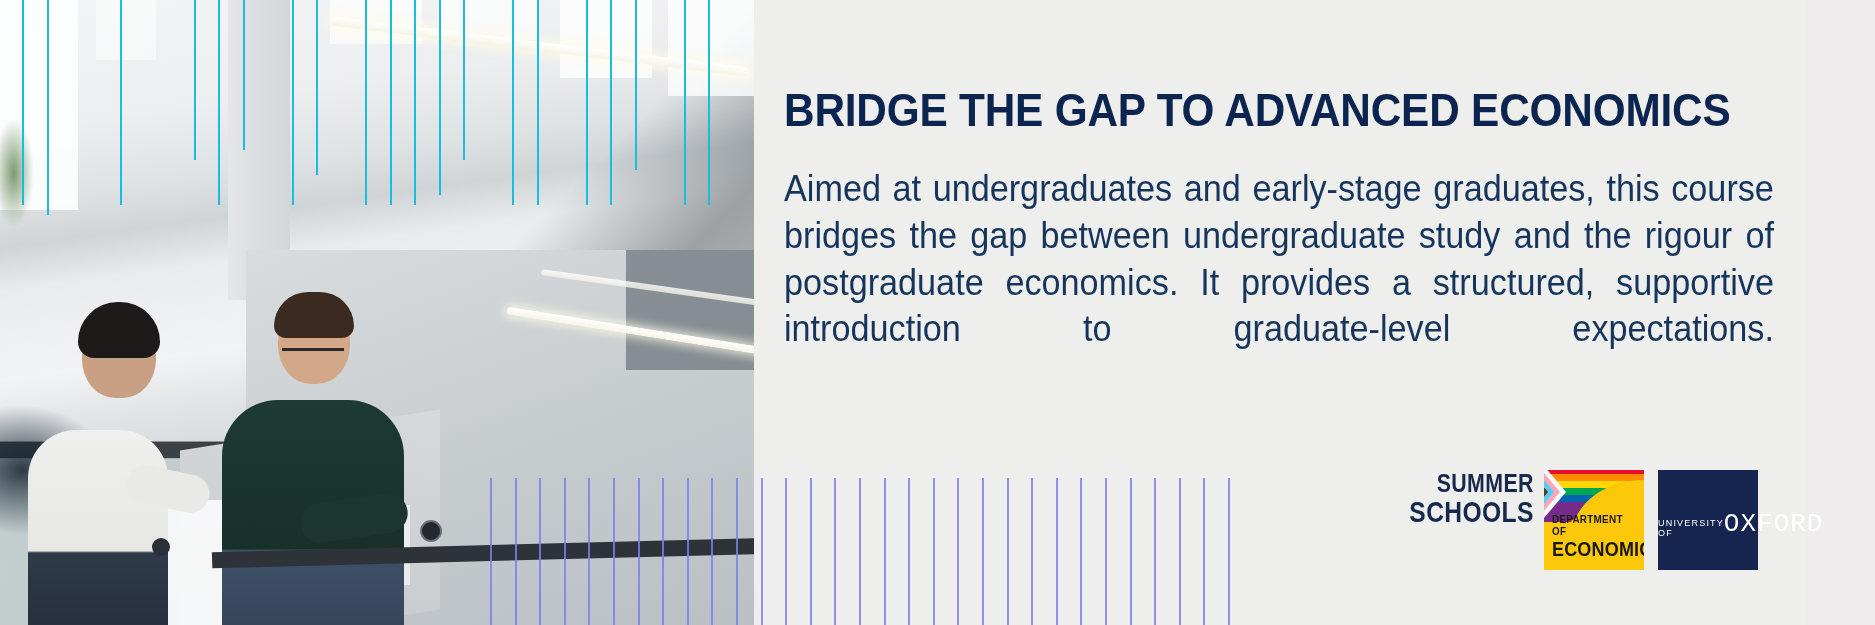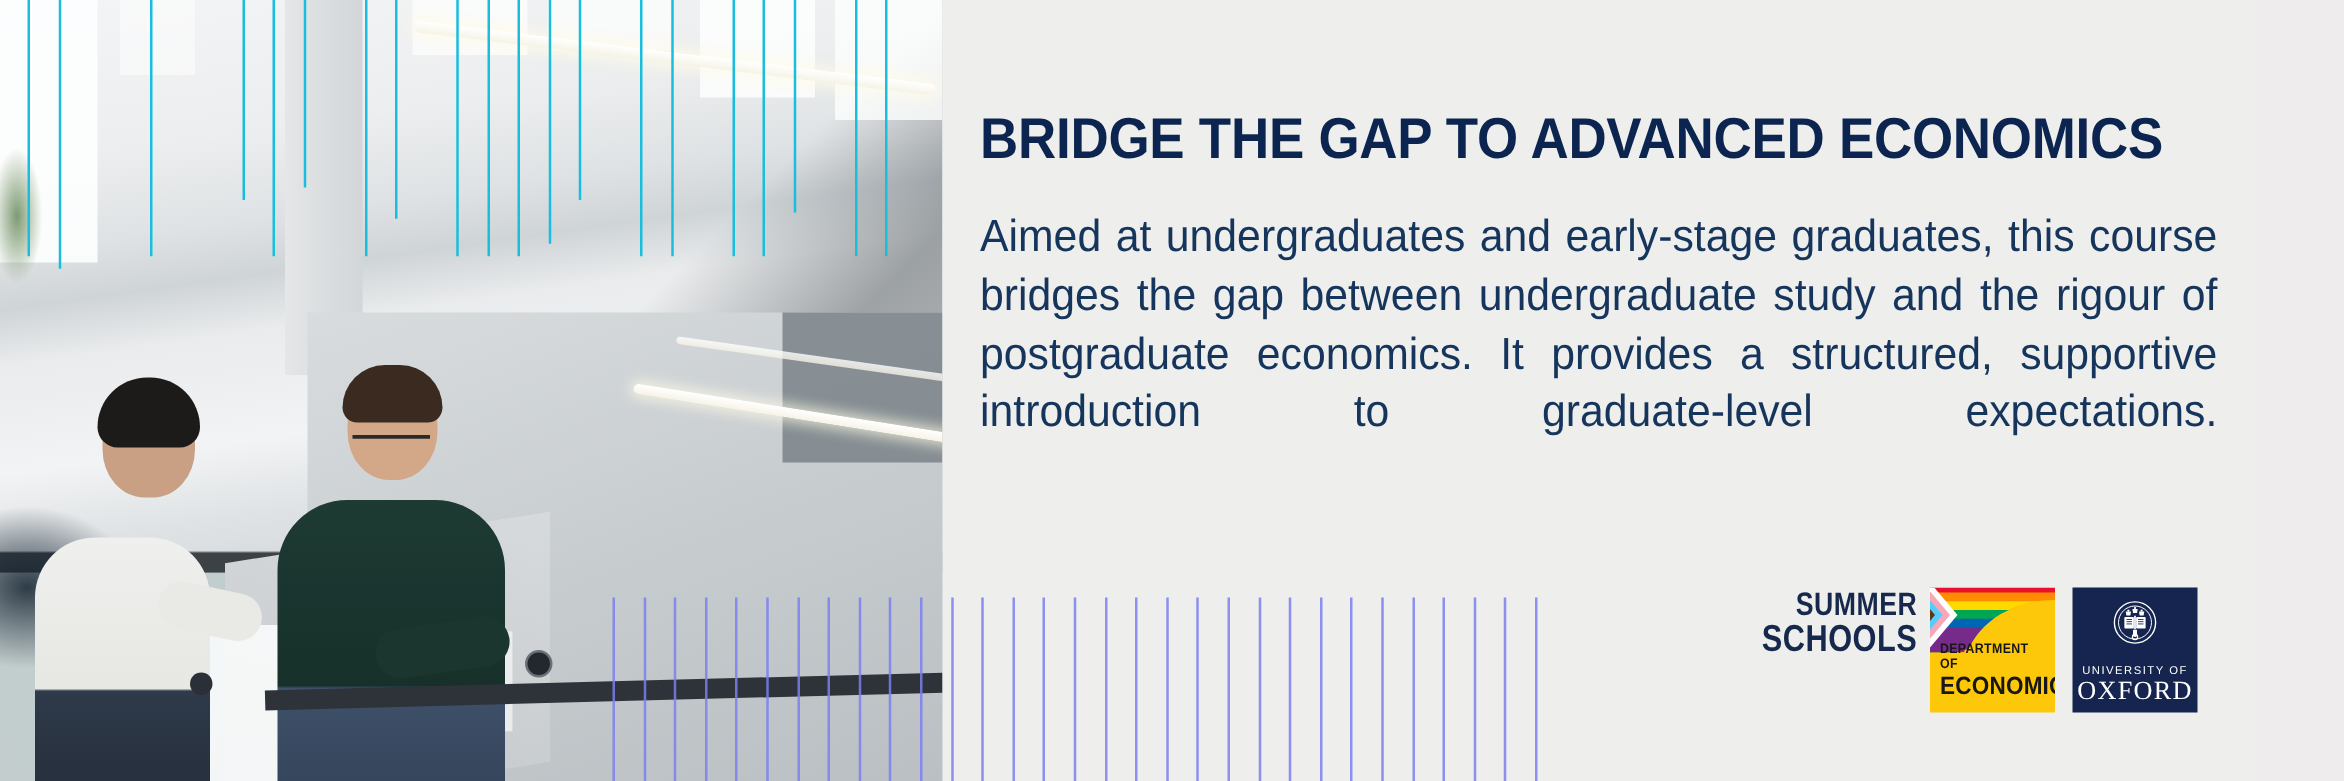--- a/index.html
+++ b/index.html
@@ -150,32 +150,32 @@
     transform:scaleX(0.9); transform-origin:left bottom;
   }
   .econ-text .e1 { display:block; font-size:11px; font-weight:700; letter-spacing:.3px; }
   .econ-text .e2 { display:block; font-size:20px; font-weight:800; letter-spacing:.2px; margin-top:1px; }
 
   .oxford-logo {
     position:relative;
     width:100px; height:100px;
     background:#15254f;
     flex:0 0 auto;
-    display:flex; flex-direction:column;
+    display:flex; flex-direction:row;
     align-items:center; justify-content:flex-start;
     padding-top:9px;
   }
   .ox-crest { width:46px; height:46px; }
   .ox-t1 {
     color:#fff; font-family:"Liberation Sans", sans-serif;
     font-size:9px; letter-spacing:1.2px; margin-top:6px;
   }
   .ox-t2 {
-    color:#fff; font-family:Liberation Serif, serif;
-    font-size:21px; letter-spacing:1px; line-height:1.05;
+    color:#fff; font-family:Liberation Mono, monospace;
+    font-size:26px; letter-spacing:1px; line-height:1.05;
   }
 </style>
 </head>
 <body>
 
 <div class="banner">
 
   <div class="photo-panel">
     <div class="photo"></div>
 

